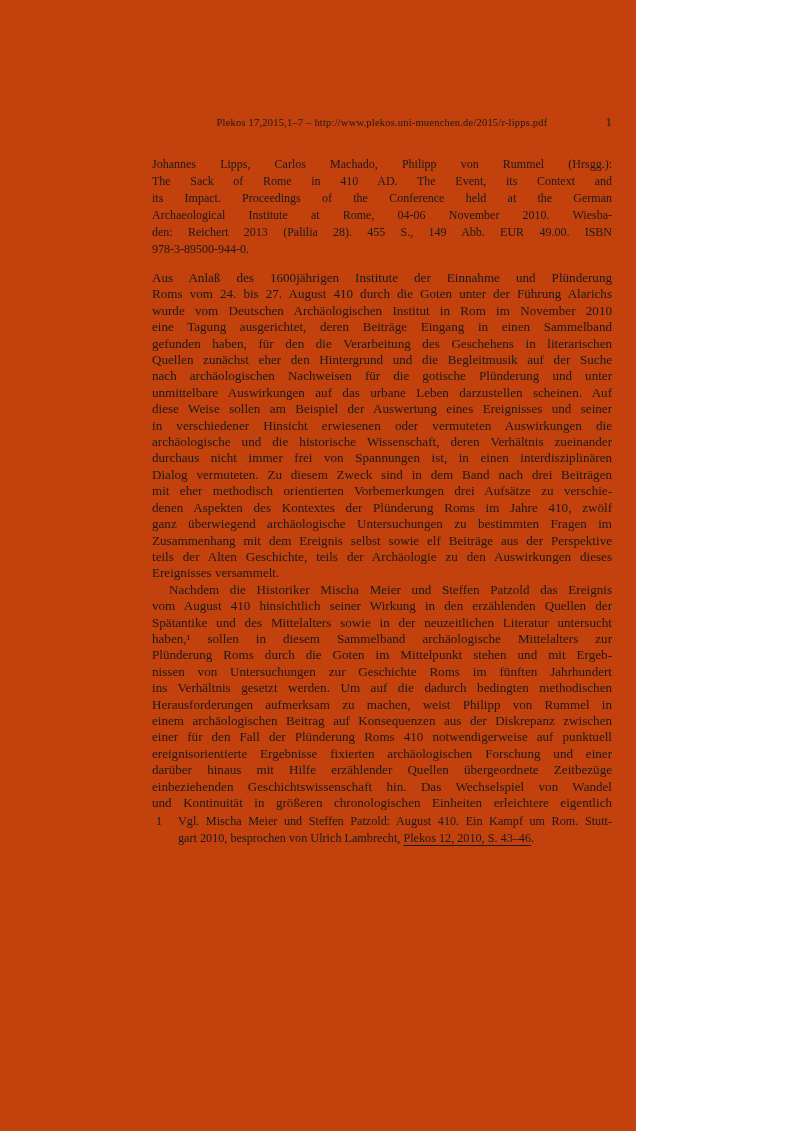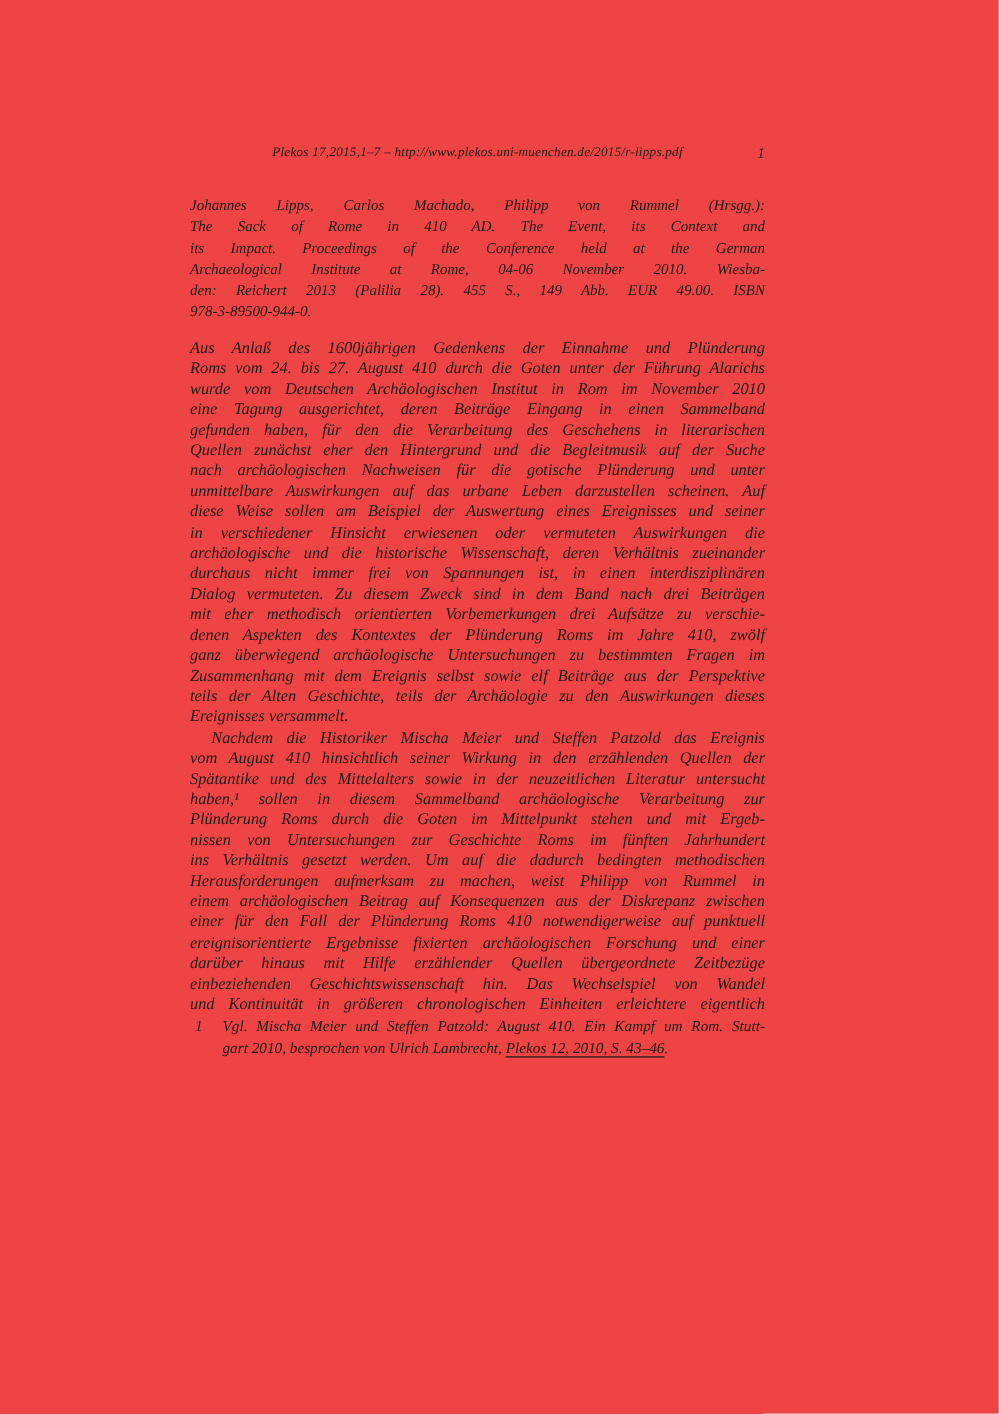--- a/index.html
+++ b/index.html
@@ -2,27 +2,26 @@
 <html><head>
 <meta charset="utf-8">
 <style>
   html, body {
     margin: 0;
     padding: 0;
     background: #ffffff;
   }
   .page {
     position: relative;
-    width: 799px;
+    width: 636px;
     height: 1131px;
-    background: #ef4444;
+    background: #c2410c;
     color: #1a1a1a;
     font-family: "Liberation Serif", "DejaVu Serif", serif;
     overflow: hidden;
-    font-style: italic;
   }
   
   .running-header {
     position: absolute;
     left: 152px;
     top: 116px;
     width: 460px;
     font-size: 10.5px;
     line-height: 14px;
     letter-spacing: 0.2px;
@@ -104,21 +103,21 @@
       <div class="line j">Johannes Lipps, Carlos Machado, Philipp von Rummel (Hrsgg.):</div>
       <div class="line j">The Sack of Rome in 410 AD. The Event, its Context and</div>
       <div class="line j">its Impact. Proceedings of the Conference held at the German</div>
       <div class="line j">Archaeological Institute at Rome, 04-06 November 2010. Wiesba-</div>
       <div class="line j">den: Reichert 2013 (Palilia 28). 455 S., 149 Abb. EUR 49.00. ISBN</div>
       <div class="line">978-3-89500-944-0.</div>
     </div>
 
   <div class="bodytext" id="body">
       <div class="para">
-        <div class="line j">Aus Anlaß des 1600jährigen Gedenkens der Einnahme und Plünderung</div>
+        <div class="line j">Aus Anlaß des 1600jährigen Institute der Einnahme und Plünderung</div>
         <div class="line j">Roms vom 24. bis 27. August 410 durch die Goten unter der Führung Alarichs</div>
         <div class="line j">wurde vom Deutschen Archäologischen Institut in Rom im November 2010</div>
         <div class="line j">eine Tagung ausgerichtet, deren Beiträge Eingang in einen Sammelband</div>
         <div class="line j">gefunden haben, für den die Verarbeitung des Geschehens in literarischen</div>
         <div class="line j">Quellen zunächst eher den Hintergrund und die Begleitmusik auf der Suche</div>
         <div class="line j">nach archäologischen Nachweisen für die gotische Plünderung und unter</div>
         <div class="line j">unmittelbare Auswirkungen auf das urbane Leben darzustellen scheinen. Auf</div>
         <div class="line j">diese Weise sollen am Beispiel der Auswertung eines Ereignisses und seiner</div>
         <div class="line j">in verschiedener Hinsicht erwiesenen oder vermuteten Auswirkungen die</div>
         <div class="line j">archäologische und die historische Wissenschaft, deren Verhältnis zueinander</div>
@@ -128,21 +127,21 @@
         <div class="line j">denen Aspekten des Kontextes der Plünderung Roms im Jahre 410, zwölf</div>
         <div class="line j">ganz überwiegend archäologische Untersuchungen zu bestimmten Fragen im</div>
         <div class="line j">Zusammenhang mit dem Ereignis selbst sowie elf Beiträge aus der Perspektive</div>
         <div class="line j">teils der Alten Geschichte, teils der Archäologie zu den Auswirkungen dieses</div>
         <div class="line">Ereignisses versammelt.</div>
       </div>
       <div class="para">
         <div class="line j" style="text-indent: 17px;">Nachdem die Historiker Mischa Meier und Steffen Patzold das Ereignis</div>
         <div class="line j">vom August 410 hinsichtlich seiner Wirkung in den erzählenden Quellen der</div>
         <div class="line j">Spätantike und des Mittelalters sowie in der neuzeitlichen Literatur untersucht</div>
-        <div class="line j">haben,¹ sollen in diesem Sammelband archäologische Verarbeitung zur</div>
+        <div class="line j">haben,¹ sollen in diesem Sammelband archäologische Mittelalters zur</div>
         <div class="line j">Plünderung Roms durch die Goten im Mittelpunkt stehen und mit Ergeb-</div>
         <div class="line j">nissen von Untersuchungen zur Geschichte Roms im fünften Jahrhundert</div>
         <div class="line j">ins Verhältnis gesetzt werden. Um auf die dadurch bedingten methodischen</div>
         <div class="line j">Herausforderungen aufmerksam zu machen, weist Philipp von Rummel in</div>
         <div class="line j">einem archäologischen Beitrag auf Konsequenzen aus der Diskrepanz zwischen</div>
         <div class="line j">einer für den Fall der Plünderung Roms 410 notwendigerweise auf punktuell</div>
         <div class="line j">ereignisorientierte Ergebnisse fixierten archäologischen Forschung und einer</div>
         <div class="line j">darüber hinaus mit Hilfe erzählender Quellen übergeordnete Zeitbezüge</div>
         <div class="line j">einbeziehenden Geschichtswissenschaft hin. Das Wechselspiel von Wandel</div>
         <div class="line j">und Kontinuität in größeren chronologischen Einheiten erleichtere eigentlich</div>

